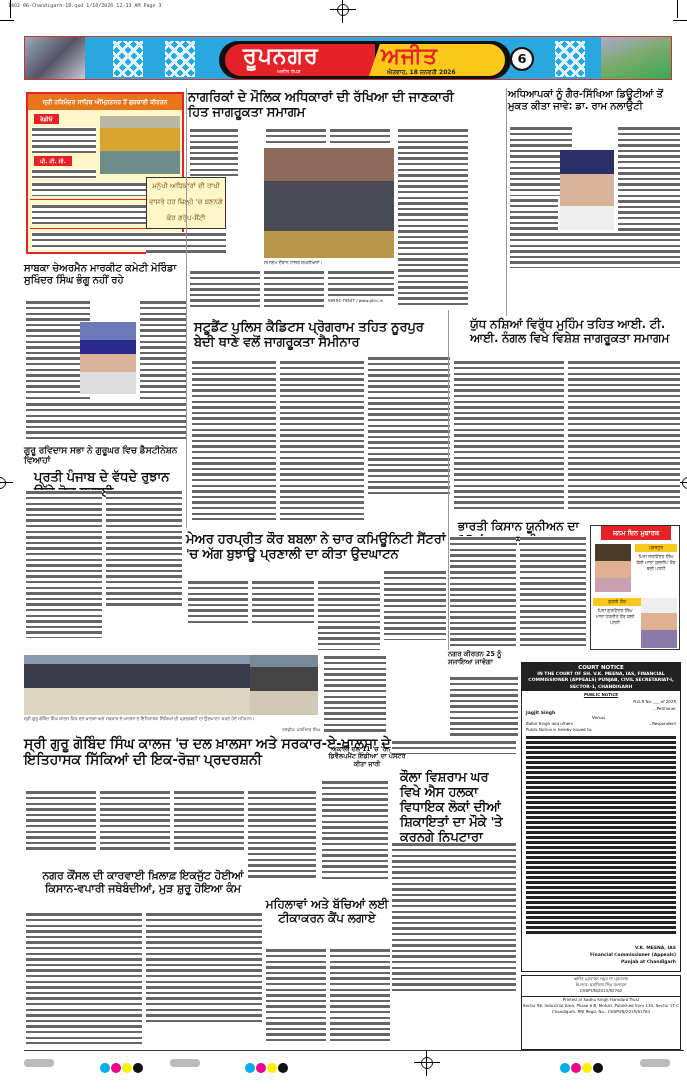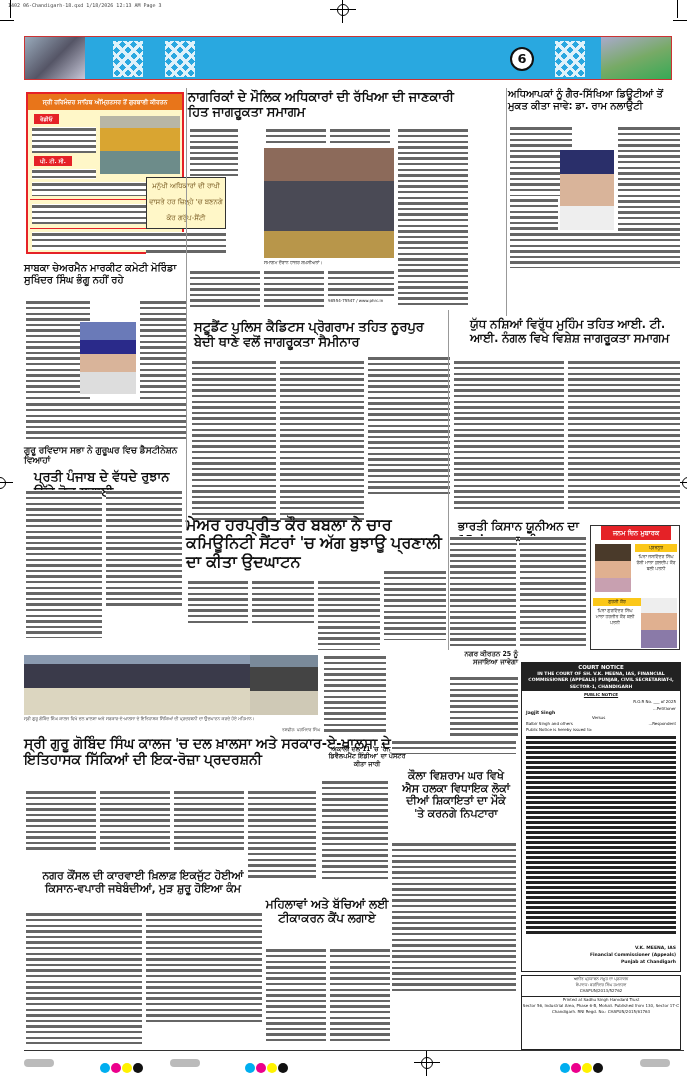--- a/index.html
+++ b/index.html
@@ -65,20 +65,28 @@
 <div class="abs reg" style="left:414px;top:1050px">
     <span></span>
   </div>
 
 <div class="abs mast">
   <div class="abs ph-l"></div>
   <div class="abs pat" style="left:88px"></div>
   <div class="abs pat" style="left:140px"></div>
   <div class="abs pat" style="left:530px"></div>
   <div class="abs ph-r"></div>
+  <div class="abs pill">
+    <div class="abs red"></div>
+    <div class="abs yel"></div>
+    <div class="abs mast-title">ਰੂਪਨਗਰ</div>
+    <div class="abs mast-title2">ਅਜੀਤ</div>
+    <div class="abs mast-sub">ਅਜੀਤ ਰੋਪੜ</div>
+    <div class="abs mast-date">ਐਤਵਾਰ, 18 ਜਨਵਰੀ 2026</div>
+  </div>
   <div class="abs pgnum">6</div>
 </div>
 
 <div class="abs gurbani">
   <div class="abs hd">ਸ੍ਰੀ ਹਰਿਮੰਦਰ ਸਾਹਿਬ ਅੰਮ੍ਰਿਤਸਰ ਤੋਂ ਗੁਰਬਾਣੀ ਕੀਰਤਨ</div>
   <div class="abs tag" style="left:6px;top:20px">ਰੇਡੀਓ</div>
   <div class="abs txt txt-lines" style="left:4px;top:33px;width:64px;height:26px"></div>
   <div class="abs tag" style="left:6px;top:62px">ਪੀ. ਟੀ. ਸੀ.</div>
   <div class="abs txt txt-lines" style="left:4px;top:75px;width:64px;height:10px"></div>
   <div class="abs golden photo"></div>
@@ -123,21 +131,21 @@
 
 <div class="abs hed" style="left:194px;top:320px;width:250px;font-size:13px">ਸਟੂਡੈਂਟ ਪੁਲਿਸ ਕੈਡਿਟਸ ਪ੍ਰੋਗਰਾਮ ਤਹਿਤ ਨੂਰਪੁਰ ਬੇਦੀ ਥਾਣੇ ਵਲੋਂ ਜਾਗਰੂਕਤਾ ਸੈਮੀਨਾਰ</div>
 <div class="abs txt txt-lines" style="left:192px;top:360px;width:84px;height:160px"></div>
 <div class="abs txt txt-lines" style="left:280px;top:360px;width:84px;height:160px"></div>
 <div class="abs txt txt-lines" style="left:368px;top:356px;width:82px;height:140px"></div>
 
 <div class="abs hed" style="left:470px;top:318px;width:210px;font-size:12px">ਯੁੱਧ ਨਸ਼ਿਆਂ ਵਿਰੁੱਧ ਮੁਹਿੰਮ ਤਹਿਤ ਆਈ. ਟੀ. ਆਈ. ਨੰਗਲ ਵਿਖੇ ਵਿਸ਼ੇਸ਼ ਜਾਗਰੂਕਤਾ ਸਮਾਗਮ</div>
 <div class="abs txt txt-lines" style="left:454px;top:360px;width:110px;height:150px"></div>
 <div class="abs txt txt-lines" style="left:568px;top:360px;width:112px;height:150px"></div>
 
-<div class="abs hed" style="left:186px;top:516px;width:260px;font-size:16px">ਮੇਅਰ ਹਰਪ੍ਰੀਤ ਕੌਰ ਬਬਲਾ ਨੇ ਚਾਰ ਕਮਿਊਨਿਟੀ ਸੈਂਟਰਾਂ 'ਚ ਅੱਗ ਬੁਝਾਊ ਪ੍ਰਣਾਲੀ ਦਾ ਕੀਤਾ ਉਦਘਾਟਨ</div>
+<div class="abs hed" style="left:186px;top:532px;width:260px;font-size:13px">ਮੇਅਰ ਹਰਪ੍ਰੀਤ ਕੌਰ ਬਬਲਾ ਨੇ ਚਾਰ ਕਮਿਊਨਿਟੀ ਸੈਂਟਰਾਂ 'ਚ ਅੱਗ ਬੁਝਾਊ ਪ੍ਰਣਾਲੀ ਦਾ ਕੀਤਾ ਉਦਘਾਟਨ</div>
 <div class="abs txt txt-lines" style="left:188px;top:580px;width:60px;height:44px"></div>
 <div class="abs txt txt-lines" style="left:252px;top:580px;width:62px;height:44px"></div>
 <div class="abs txt txt-lines" style="left:318px;top:580px;width:62px;height:70px"></div>
 <div class="abs txt txt-lines" style="left:384px;top:570px;width:62px;height:70px"></div>
 
 <div class="abs hed" style="left:458px;top:520px;width:130px;font-size:12px">ਭਾਰਤੀ ਕਿਸਾਨ ਯੂਨੀਅਨ ਦਾ 15ਵਾਂ ਸਥਾਪਨਾ ਦਿਵਸ ਮਨਾਇਆ</div>
 <div class="abs txt txt-lines" style="left:450px;top:536px;width:66px;height:110px"></div>
 <div class="abs txt txt-lines" style="left:520px;top:536px;width:66px;height:110px"></div>
 
 <div class="abs bday">
@@ -150,34 +158,34 @@
   <div class="abs photo" style="left:50px;top:72px;width:36px;height:50px;background:linear-gradient(180deg,#eee 0 30%,#e0b090 30% 65%,#8a7aa8 65%)"></div>
 </div>
 
 <div class="abs photo" style="left:24px;top:655px;width:290px;height:60px;background:linear-gradient(180deg,#8a9ab0 0 15%,#3a3a4a 15% 55%,#dcd6c0 55%)"></div>
 <div class="abs photo" style="left:250px;top:655px;width:68px;height:60px;background:linear-gradient(180deg,#7a8a9a 0 20%,#444 20% 60%,#cfc9b6 60%)"></div>
 <div class="abs caption" style="left:24px;top:716px;width:296px;font-size:4.3px;line-height:5.5px">ਸ੍ਰੀ ਗੁਰੂ ਗੋਬਿੰਦ ਸਿੰਘ ਕਾਲਜ ਵਿਖੇ ਦਲ ਖ਼ਾਲਸਾ ਅਤੇ ਸਰਕਾਰ-ਏ-ਖ਼ਾਲਸਾ ਦੇ ਇਤਿਹਾਸਕ ਸਿੱਕਿਆਂ ਦੀ ਪ੍ਰਦਰਸ਼ਨੀ ਦਾ ਉਦਘਾਟਨ ਕਰਦੇ ਹੋਏ ਮਹਿਮਾਨ।</div>
 <div class="abs caption" style="left:268px;top:727px;width:52px;font-size:4.2px;text-align:right">ਤਸਵੀਰ: ਪਰਮਿੰਦਰ ਸਿੰਘ</div>
 
 <div class="abs txt txt-lines" style="left:324px;top:655px;width:62px;height:80px"></div>
 <div class="abs txt txt-lines" style="left:450px;top:570px;width:66px;height:60px"></div>
-<div class="abs hed" style="left:448px;top:650px;width:70px;font-size:7px;text-align:right">ਨਗਰ ਕੀਰਤਨ 25 ਨੂੰ ਸਜਾਇਆ ਜਾਵੇਗਾ</div>
+<div class="abs hed" style="left:448px;top:650px;width:70px;font-size:7px;text-align:left">ਨਗਰ ਕੀਰਤਨ 25 ਨੂੰ ਸਜਾਇਆ ਜਾਵੇਗਾ</div>
 <div class="abs txt txt-lines" style="left:450px;top:676px;width:68px;height:60px"></div>
 
 <div class="abs hed" style="left:24px;top:735px;width:370px;font-size:14px">ਸ੍ਰੀ ਗੁਰੂ ਗੋਬਿੰਦ ਸਿੰਘ ਕਾਲਜ 'ਚ ਦਲ ਖ਼ਾਲਸਾ ਅਤੇ ਸਰਕਾਰ-ਏ-ਖ਼ਾਲਸਾ ਦੇ ਇਤਿਹਾਸਕ ਸਿੱਕਿਆਂ ਦੀ ਇਕ-ਰੋਜ਼ਾ ਪ੍ਰਦਰਸ਼ਨੀ</div>
 <div class="abs txt txt-lines" style="left:26px;top:790px;width:70px;height:60px"></div>
 <div class="abs txt txt-lines" style="left:100px;top:790px;width:70px;height:60px"></div>
 <div class="abs txt txt-lines" style="left:174px;top:790px;width:70px;height:60px"></div>
 <div class="abs txt txt-lines" style="left:248px;top:790px;width:68px;height:90px"></div>
 
 <div class="abs hed" style="left:322px;top:746px;width:90px;font-size:6.5px;text-align:center">ਅਕਾਲੀ ਦਲ 11 'ਚ 'ਰਨ ਫਾਰ ਡਿਵੈਲਪਮੈਂਟ ਇੰਡੀਆ' ਦਾ ਪੋਸਟਰ ਕੀਤਾ ਜਾਰੀ</div>
 <div class="abs txt txt-lines" style="left:322px;top:780px;width:66px;height:100px"></div>
 
 <div class="abs txt txt-lines" style="left:392px;top:740px;width:124px;height:14px"></div>
-<div class="abs hed" style="left:400px;top:770px;width:112px;font-size:11px;text-align:center">ਕੌਲਾ ਵਿਸ਼ਰਾਮ ਘਰ ਵਿਖੇ ਐਸ ਹਲਕਾ ਵਿਧਾਇਕ ਲੋਕਾਂ ਦੀਆਂ ਸ਼ਿਕਾਇਤਾਂ ਦਾ ਮੌਕੇ 'ਤੇ ਕਰਨਗੇ ਨਿਪਟਾਰਾ</div>
+<div class="abs hed" style="left:400px;top:770px;width:112px;font-size:13px;text-align:left">ਕੌਲਾ ਵਿਸ਼ਰਾਮ ਘਰ ਵਿਖੇ ਐਸ ਹਲਕਾ ਵਿਧਾਇਕ ਲੋਕਾਂ ਦੀਆਂ ਸ਼ਿਕਾਇਤਾਂ ਦਾ ਮੌਕੇ 'ਤੇ ਕਰਨਗੇ ਨਿਪਟਾਰਾ</div>
 <div class="abs txt txt-lines" style="left:392px;top:842px;width:124px;height:150px"></div>
 
 <div class="abs hed" style="left:28px;top:870px;width:230px;font-size:11px;text-align:center">ਨਗਰ ਕੌਂਸਲ ਦੀ ਕਾਰਵਾਈ ਖ਼ਿਲਾਫ਼ ਇਕਜੁੱਟ ਹੋਈਆਂ ਕਿਸਾਨ-ਵਪਾਰੀ ਜਥੇਬੰਦੀਆਂ, ਮੁੜ ਸ਼ੁਰੂ ਹੋਇਆ ਕੰਮ</div>
 <div class="abs txt txt-lines" style="left:26px;top:912px;width:116px;height:132px"></div>
 <div class="abs txt txt-lines" style="left:146px;top:912px;width:116px;height:110px"></div>
 
 <div class="abs hed" style="left:264px;top:898px;width:126px;font-size:12px;text-align:center">ਮਹਿਲਾਵਾਂ ਅਤੇ ਬੱਚਿਆਂ ਲਈ ਟੀਕਾਕਰਨ ਕੈਂਪ ਲਗਾਏ</div>
 <div class="abs txt txt-lines" style="left:266px;top:948px;width:60px;height:96px"></div>
 <div class="abs txt txt-lines" style="left:330px;top:948px;width:60px;height:96px"></div>
 

